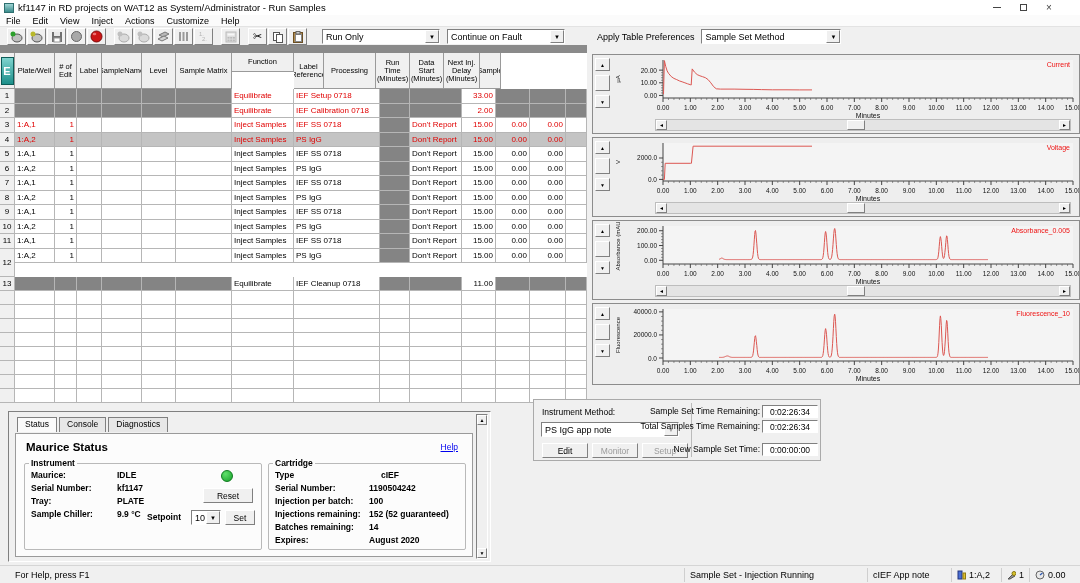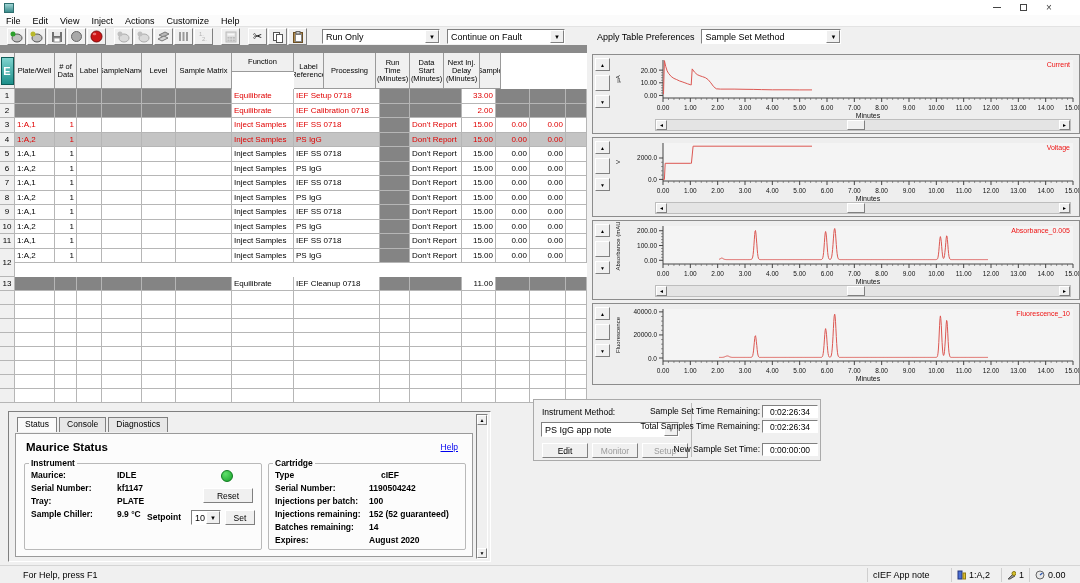--- a/index.html
+++ b/index.html
@@ -83,20 +83,21 @@
   .sbseg { position:absolute; top:2px; height:14px; display:flex; align-items:center; padding-left:5px; border-left:1px solid #cfcfcf; white-space:nowrap; }
   .link { color:#0000ee; text-decoration:underline; font-size:8.5px; }
 </style>
 </head>
 <body>
 
 <div id="app">
 
   <div id="titlebar" class="abs">
     <span class="ticon"></span>
+    <span>kf1147 in RD projects on WAT12 as System/Administrator - Run Samples</span>
     <span class="winbtns">
       <span class="winbtn">
           <span class="minglyph"></span>
         </span>
       <span class="winbtn">
           <span class="restglyph"></span>
         </span>
       <span class="winbtn">×</span>
     </span>
   </div>
@@ -225,21 +226,21 @@
     </span>
   </div>
 
   <div id="band" class="abs"></div>
 
   <div id="grid" class="abs">
       <div class="trow">
         <div class="tc th" style="width: 15px; height: 36px; padding: 0px;"><span id="eicon">E</span></div>
         <div class="tc th" style="width: 40px; height: 36px;">Plate/Well</div>
         <div class="tc th" style="width: 22px; height: 36px;"># of
-Data</div>
+Edit</div>
         <div class="tc th" style="width: 25px; height: 36px;">Label</div>
         <div class="tc th" style="width: 40px; height: 36px;">SampleName</div>
         <div class="tc th" style="width: 34px; height: 36px;">Level</div>
         <div class="tc th" style="width: 56px; height: 36px;">Sample Matrix</div>
         <div class="tc th" style="width: 62px; height: 19px;">Function</div>
         <div class="tc th" style="width: 30px; height: 36px;">Label
 Reference</div>
         <div class="tc th" style="width: 52px; height: 36px;">Processing</div>
         <div class="tc th" style="width: 34px; height: 36px;">Run
 Time
@@ -1140,21 +1141,21 @@
         </span>
         <span class="abs btn3d pbtn" style="left:200px; top:42px; width:30px;">Set</span>
       </fieldset>
       <fieldset style="left:252px; top:24px; width:198px; height:92px;">
         <legend>Cartridge</legend>
         <div id="cart-fields">
             <div class="frow" style="left: 6px; top: 2px;"><span class="flabel">Type</span></div>
             <div class="frow fval" style="left: 100px; top: 2px; margin-left: 12px;">cIEF</div>
             <div class="frow" style="left: 6px; top: 15px;"><span class="flabel">Serial Number:</span></div>
             <div class="frow fval" style="left: 100px; top: 15px;">1190504242</div>
-            <div class="frow" style="left: 6px; top: 28px;"><span class="flabel">Injections per batch:</span></div>
+            <div class="frow" style="left: 6px; top: 28px;"><span class="flabel">Injection per batch:</span></div>
             <div class="frow fval" style="left: 100px; top: 28px;">100</div>
             <div class="frow" style="left: 6px; top: 41px;"><span class="flabel">Injections remaining:</span></div>
             <div class="frow fval" style="left: 100px; top: 41px;">152 (52 guaranteed)</div>
             <div class="frow" style="left: 6px; top: 54px;"><span class="flabel">Batches remaining:</span></div>
             <div class="frow fval" style="left: 100px; top: 54px;">14</div>
             <div class="frow" style="left: 6px; top: 67px;"><span class="flabel">Expires:</span></div>
             <div class="frow fval" style="left: 100px; top: 67px;">August 2020</div>
           </div>
       </fieldset>
     </div>
@@ -1176,21 +1177,22 @@
     <span class="abs" style="left:157px; top:3px; bottom:3px; width:1px; background:#bbb;"></span>
     <span class="timelabel" style="left:76px; top:6px;">Sample Set Time Remaining:</span>
     <span class="timebox" style="left:228px; top:5px;">0:02:26:34</span>
     <span class="timelabel" style="left:76px; top:21px;">Total Samples Time Remaining:</span>
     <span class="timebox" style="left:228px; top:20px;">0:02:26:34</span>
     <span class="timelabel" style="left:76px; top:44px;">New Sample Set Time:</span>
     <span class="timebox" style="left:228px; top:43px;">0:00:00:00</span>
   </div>
 
   <div id="statusbar" class="abs">
-    <span class="sbseg" style="left:18px; width:684px; border-left:none;">For Help, press F1</span>
+    <span class="sbseg" style="left:10px; width:684px; border-left:none;">For Help, press F1</span>
+    <span class="sbseg" style="left:684px; width:183px;">Sample Set - Injection Running</span>
     <span class="sbseg" style="left:867px; width:84px;">cIEF App note</span>
     <span class="sbseg" style="left:951px; width:50px;">
       <svg width="9" height="10" style="margin-right:3px;">
           <rect x="1" y="1" width="4" height="8" fill="#4a6fd4" stroke="#23357f"></rect>
           <rect x="6" y="3" width="2.5" height="6" fill="#e0c030" stroke="#8f7a12"></rect>
         </svg>
       <span>1:A,2</span>
     </span>
     <span class="sbseg" style="left:1001px; width:28px;">
       <svg width="9" height="9" style="margin-right:3px;">

